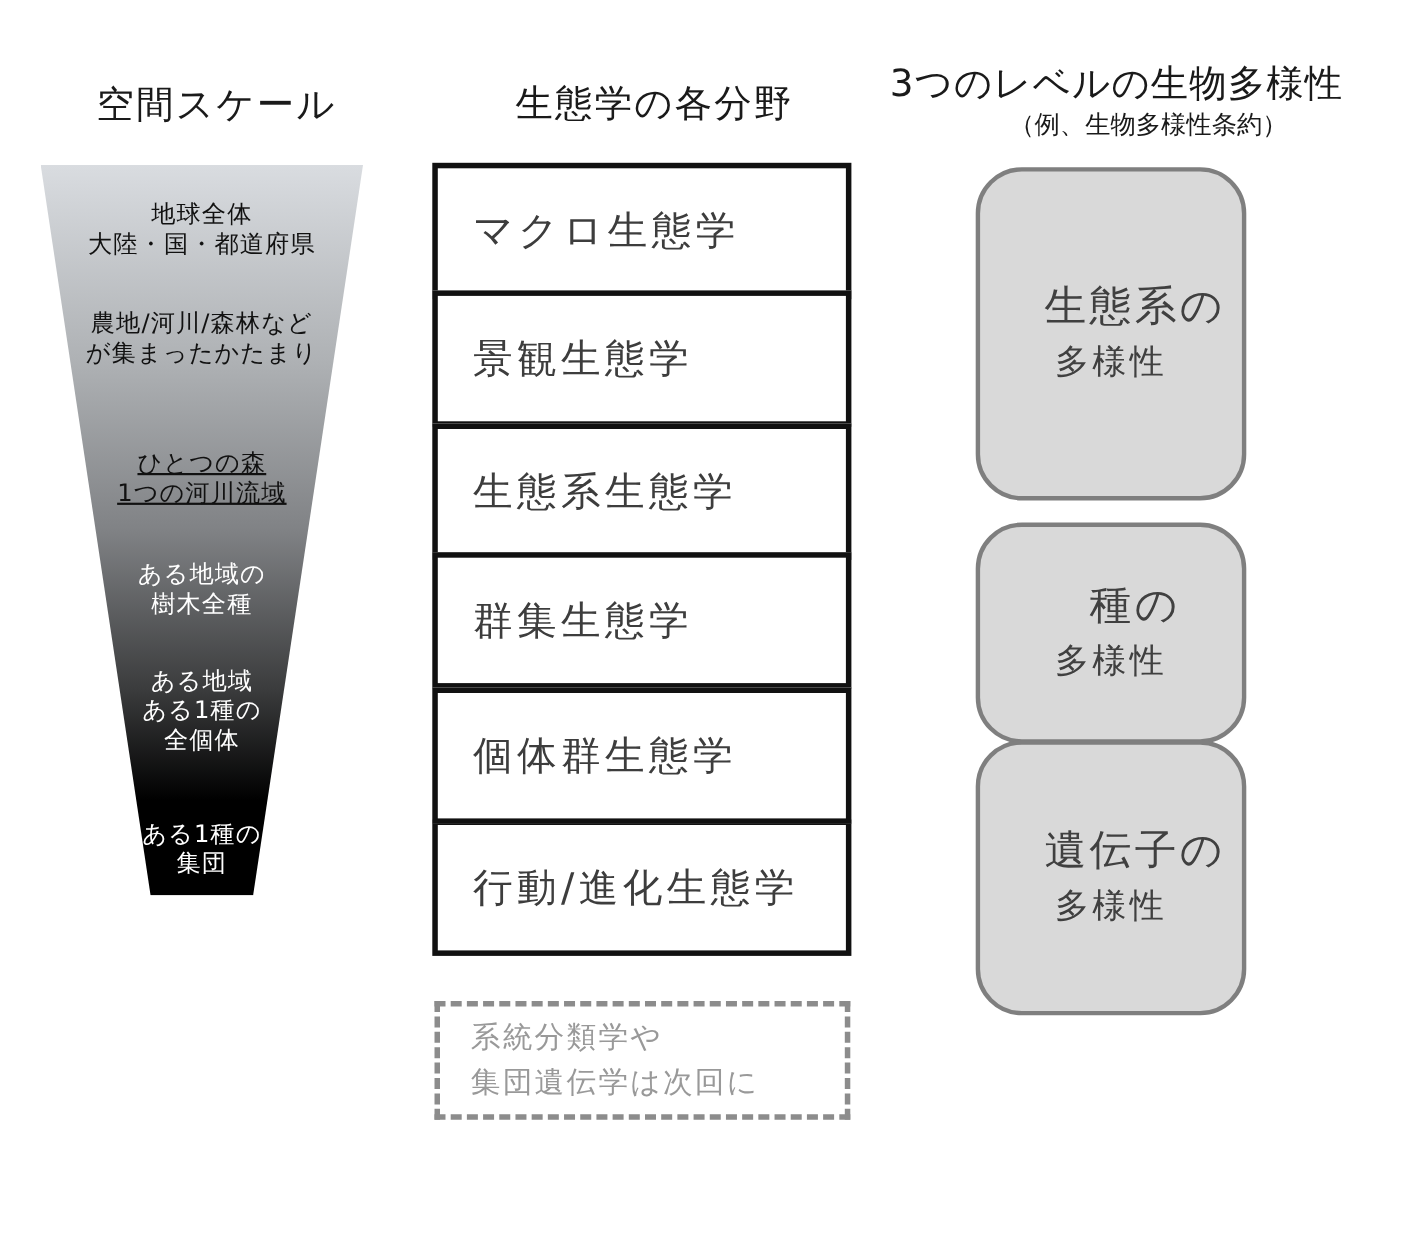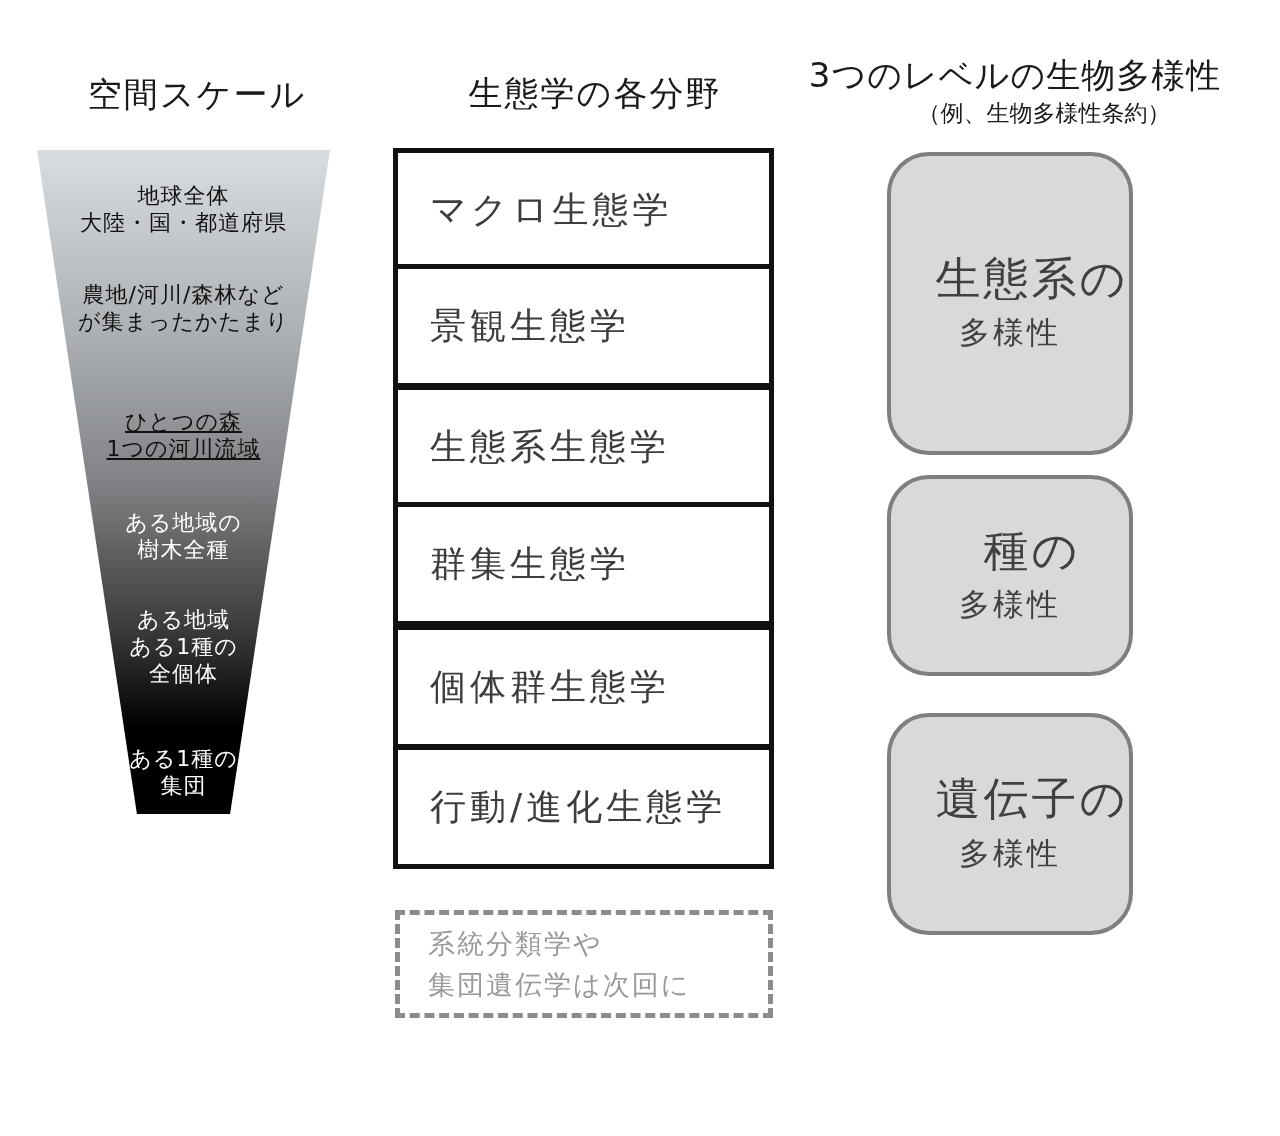--- a/index.html
+++ b/index.html
@@ -98,21 +98,21 @@
     background: var(--pill_fill, #d9d9d9);
     border: 4px solid var(--pill_border, #7f7f7f);
     border-radius: 42px;
     display: flex;
     flex-direction: column;
     justify-content: center;
     align-items: center;
     color: var(--pill_text, #404040);
     text-align: center;
   }
-  .rbox .main { font-size: 45px; letter-spacing: 3px; line-height: 1.15; margin-left: 44px; }
+  .rbox .main { font-size: 38px; letter-spacing: 3px; line-height: 1.15; margin-left: 44px; }
   .rbox .sub  { font-size: 31px; letter-spacing: 3px; margin-top: 8px; }
 </style>
 </head>
 <body>
 
 <div class="canvas">
 
   <div class="col-title" style="left:595px; top:94px;">生態学の各分野</div>
   <div class="col-title" style="left:197px; top:95px;">空間スケール</div>
   <div class="col-title" style="left:1015px; top:76px; letter-spacing:1px;">3つのレベルの生物多様性</div>
@@ -171,18 +171,18 @@
   </div>
 
   <div class="rbox" style="top:152px; height:303px;">
     <div class="main">生態系の</div>
     <div class="sub">多様性</div>
   </div>
   <div class="rbox" style="top:475px; height:201px;">
     <div class="main">種の</div>
     <div class="sub">多様性</div>
   </div>
-  <div class="rbox" style="top:713px; height:222px;">
+  <div class="rbox" style="top:673px; height:250px;">
     <div class="main">遺伝子の</div>
     <div class="sub">多様性</div>
   </div>
 
 </div>
 
 </body></html>

